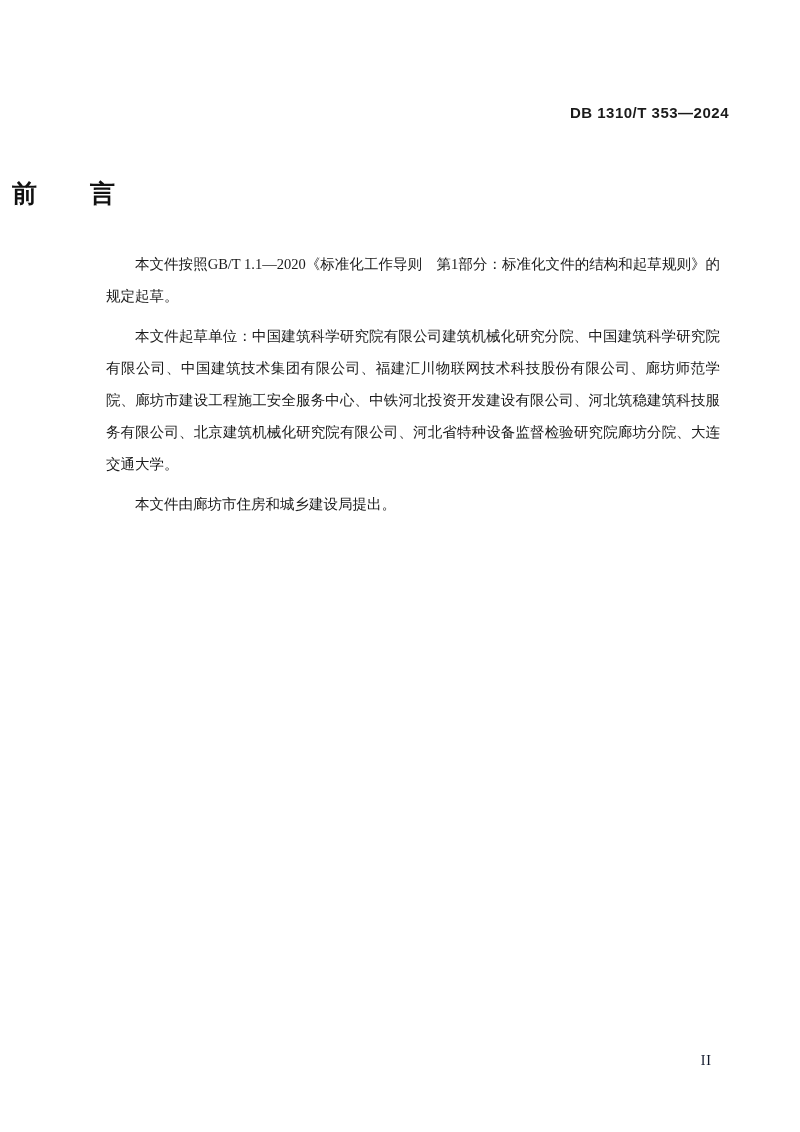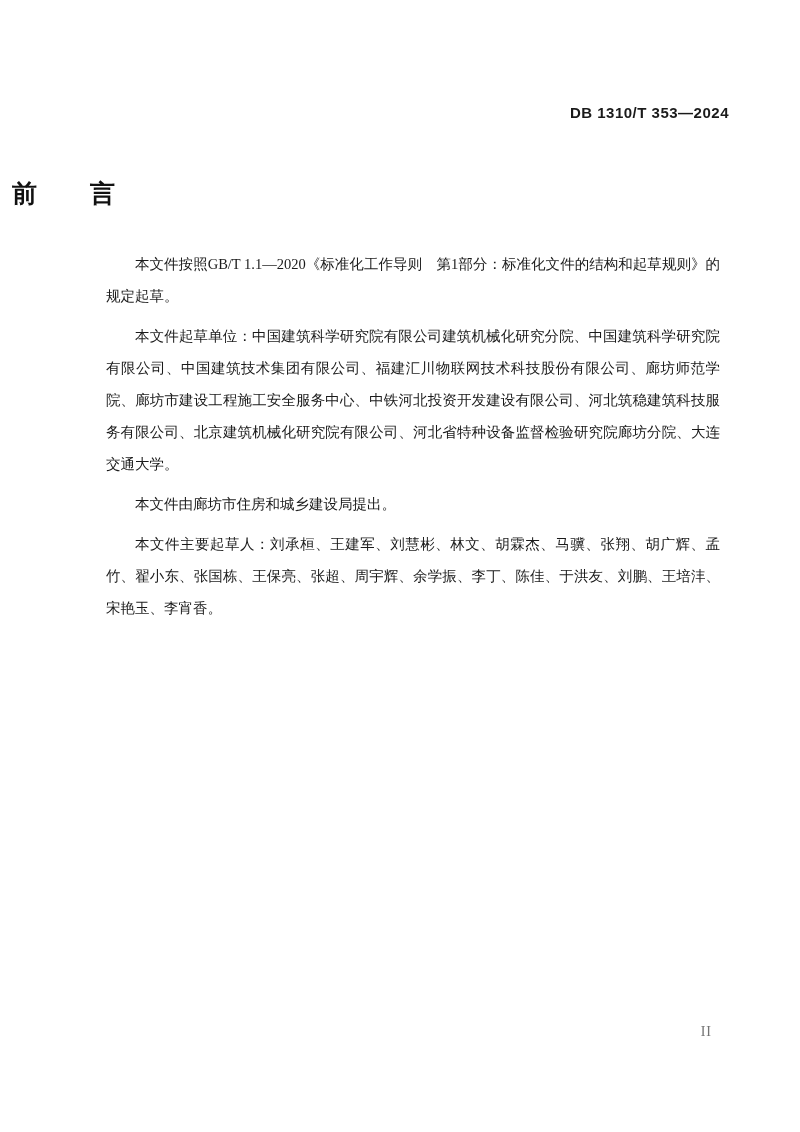--- a/index.html
+++ b/index.html
@@ -47,38 +47,37 @@
     text-align: justify;
     text-justify: inter-ideograph;
     color: #1a1a1a;
   }
   .doc-body p {
     text-indent: 2em;
     margin: 0;
   }
   .page-number {
     position: absolute;
-    top: 1012px;
+    top: 1041px;
     right: 92px;
     font-size: 14px;
     letter-spacing: 1px;
-    color: #737373;
+    color: #0f172a;
   }
 </style>
 </head>
 <body>
 
 <div class="page">
 
   <div class="header-code">DB 1310/T 353—2024</div>
 
   <h1 class="doc-title">前　　言</h1>
 
   <div class="doc-body">
     <p>本文件按照GB/T 1.1—2020《标准化工作导则　第1部分：标准化文件的结构和起草规则》的规定起草。</p>
     <p>本文件起草单位：中国建筑科学研究院有限公司建筑机械化研究分院、中国建筑科学研究院有限公司、中国建筑技术集团有限公司、福建汇川物联网技术科技股份有限公司、廊坊师范学院、廊坊市建设工程施工安全服务中心、中铁河北投资开发建设有限公司、河北筑稳建筑科技服务有限公司、北京建筑机械化研究院有限公司、河北省特种设备监督检验研究院廊坊分院、大连交通大学。</p>
     <p>本文件由廊坊市住房和城乡建设局提出。</p>
-    <p>本文件主要起草人：刘承桓、王建军、刘慧彬、林文、胡霖杰、马骥、张翔、胡广辉、孟竹、翟小东、张国栋、王保亮、张超、周宇辉、余学振、李丁、陈佳、于洪友、刘鹏、王培沣、宋艳玉、李宵香。</p>
   </div>
 
   <div class="page-number">II</div>
 
 </div>
 
 </body></html>

